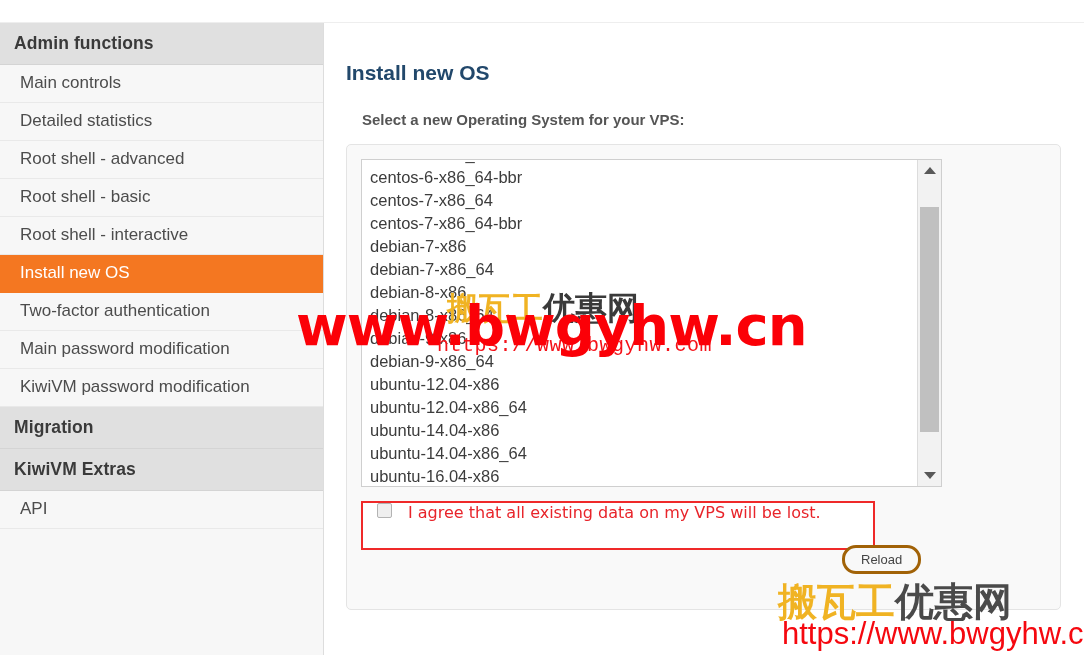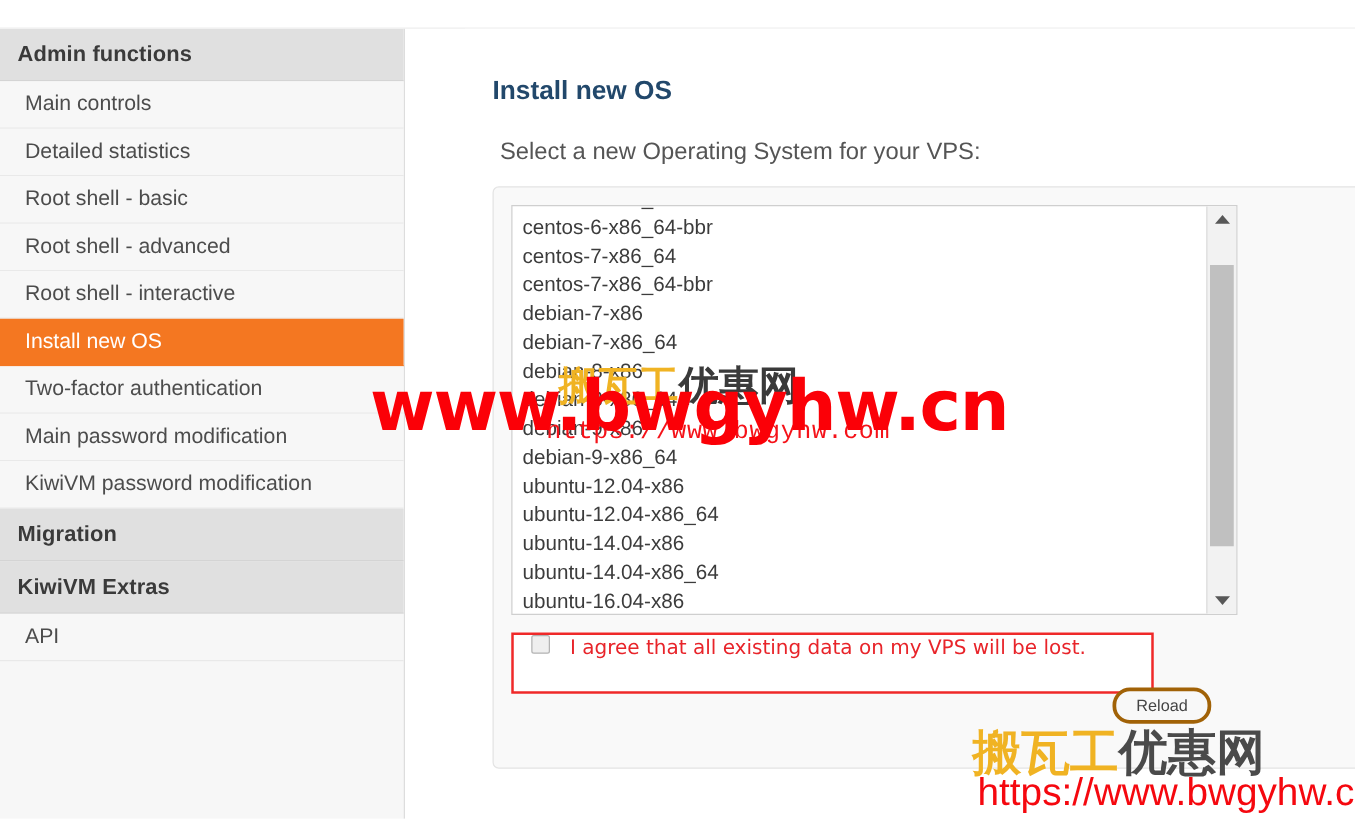--- a/index.html
+++ b/index.html
@@ -25,21 +25,20 @@
     border-bottom: 1px solid #eeeeee;
   }
 
   
   #layout {
     position: absolute;
     left: 0; top: 23px;
     width: 940px;
     height: 632px;
     display: flex;
-    gap: 48px;
   }
 
   
   #sidebar {
     width: 324px;
     background: #f7f7f7;
     border-right: 1px solid #dddddd;
     box-sizing: border-box;
     overflow: hidden;
     flex: 0 0 324px;
@@ -76,23 +75,24 @@
     box-sizing: border-box;
     position: relative;
   }
   #page-title {
     font-size: 21px;
     font-weight: bold;
     color: #22486b;
     margin: 0 0 26px 0;
   }
   #select-label {
-    font-size: 19px;
+    font-size: 15px;
     color: #555555;
-    margin: 0 0 16px 6px;
+    margin: 0 0 16px 16px;
+    font-weight: bold;
   }
 
   
   #form-panel {
     background: #f9f9f9;
     border: 1px solid #e4e4e4;
     border-radius: 5px;
     width: 715px;
     height: 466px;
     box-sizing: border-box;
@@ -278,22 +278,22 @@
 
 <div id="top-strip"></div>
 
 <div id="layout">
 
   <div id="sidebar">
 
     <div class="nav-header">Admin functions</div>
     <div class="nav-item">Main controls</div>
     <div class="nav-item">Detailed statistics</div>
+    <div class="nav-item">Root shell - advanced</div>
     <div class="nav-item">Root shell - basic</div>
-    <div class="nav-item">Root shell - advanced</div>
     <div class="nav-item">Root shell - interactive</div>
     <div class="nav-item active">Install new OS</div>
     <div class="nav-item">Two-factor authentication</div>
     <div class="nav-item">Main password modification</div>
     <div class="nav-item">KiwiVM password modification</div>
 
     <div class="nav-header">Migration</div>
 
     <div class="nav-header">KiwiVM Extras</div>
     <div class="nav-item">API</div>

